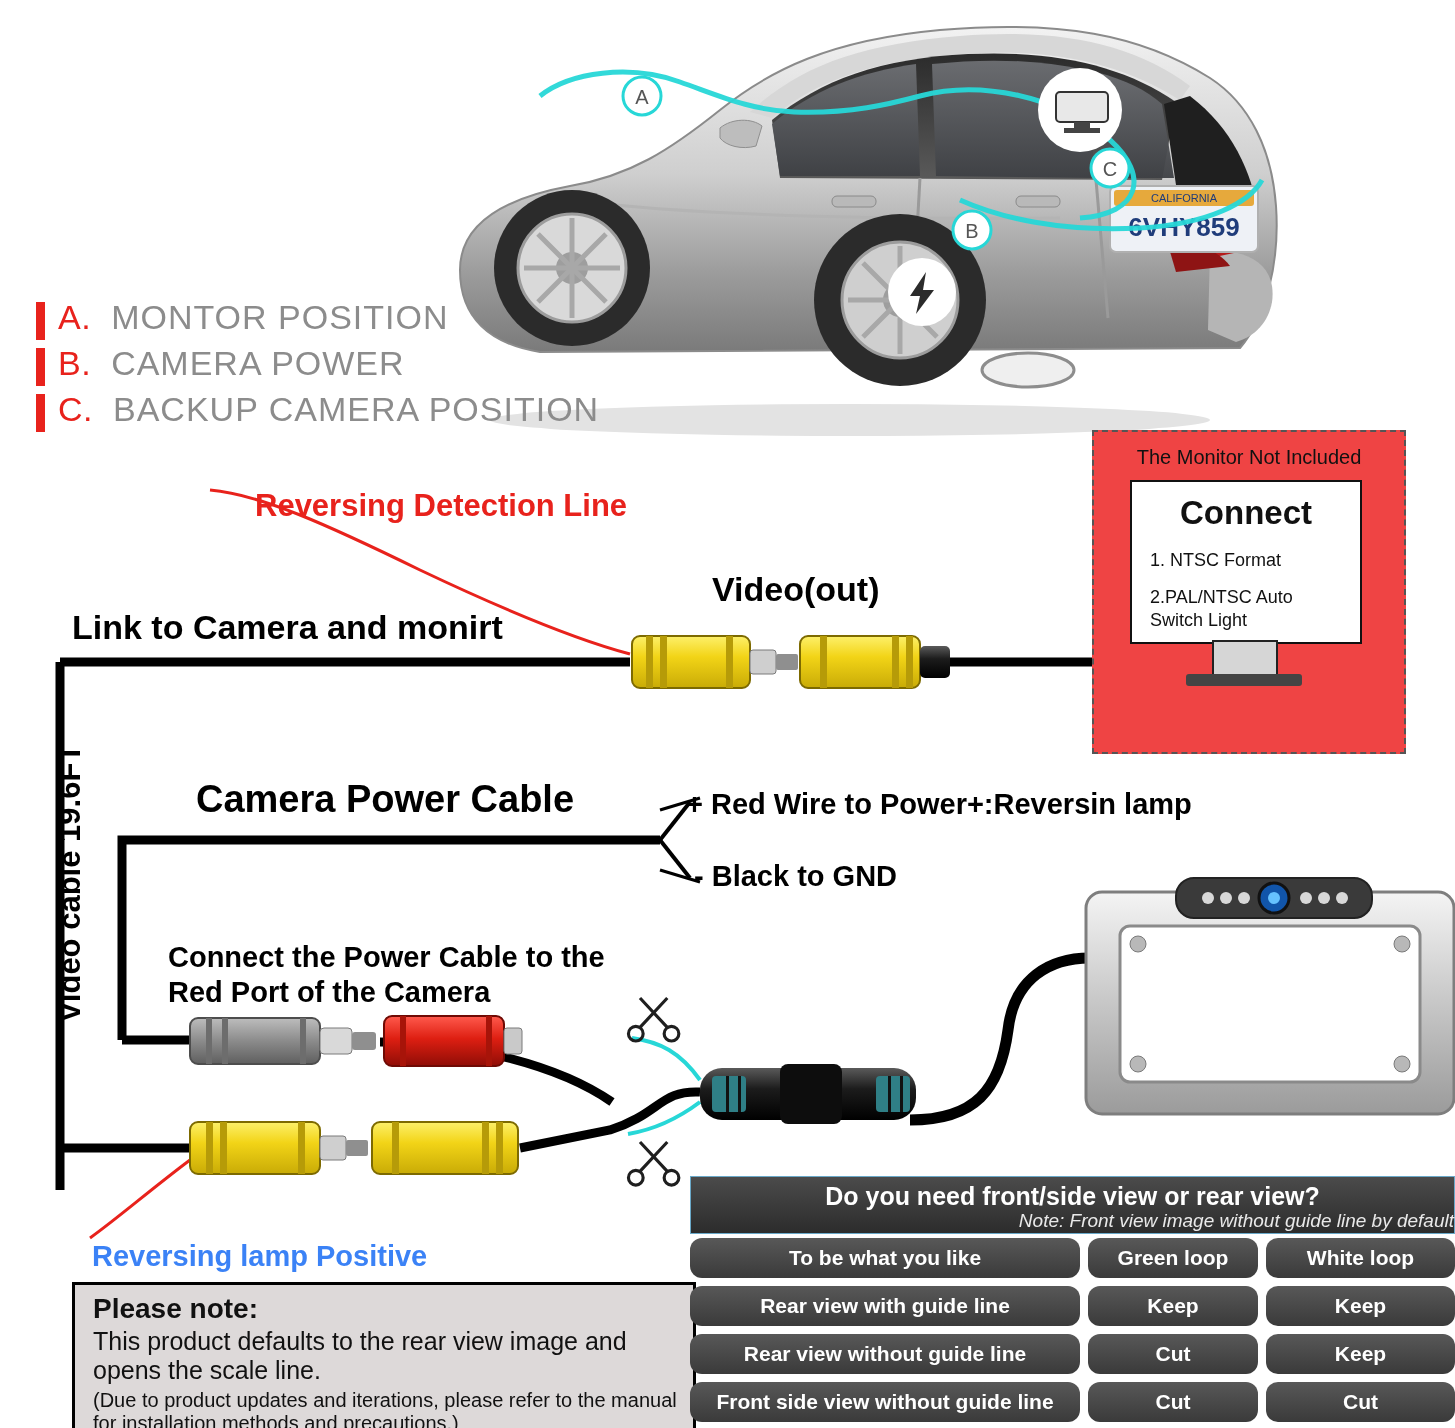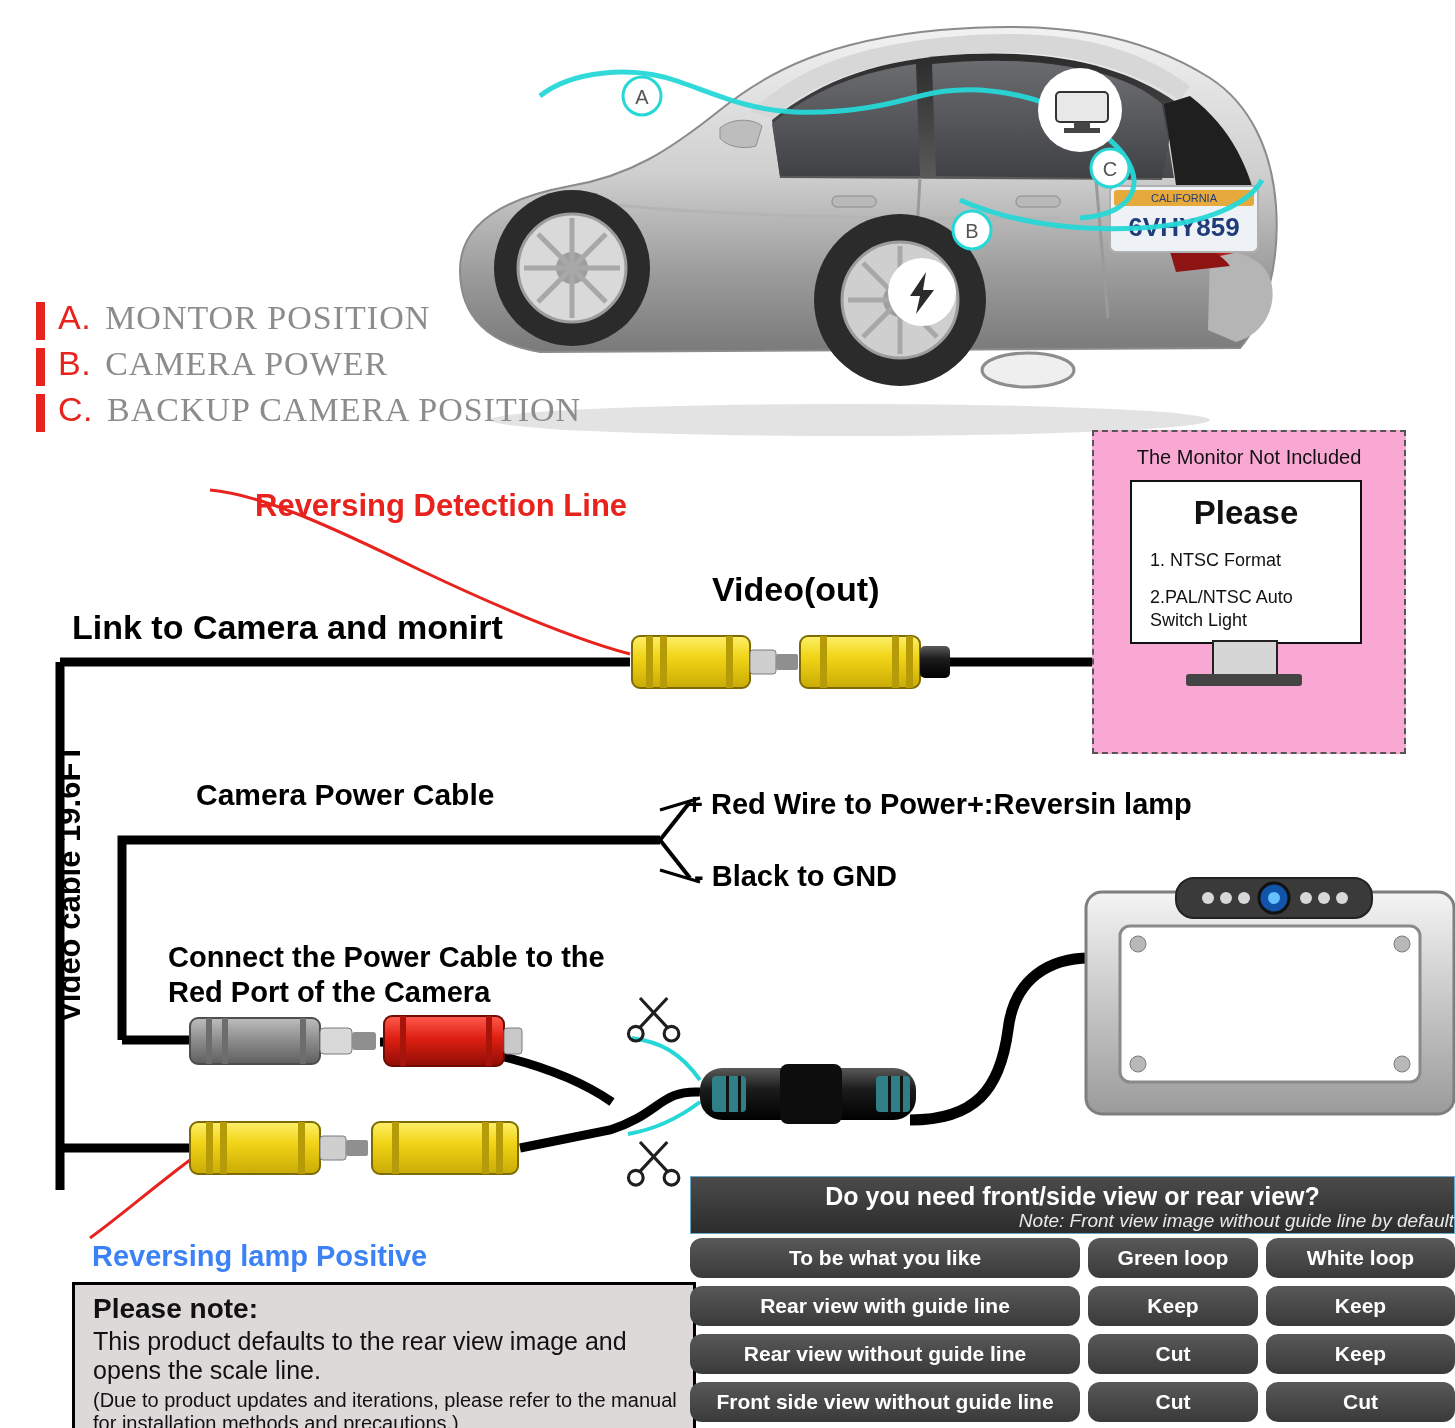--- a/index.html
+++ b/index.html
@@ -37,25 +37,24 @@
     background: #e8221c;
   }
   .legend-letter {
     margin-left: 22px;
     font-size: 34px;
     color: #e8221c;
     font-family: "Liberation Sans", sans-serif;
     letter-spacing: 0.5px;
   }
   .legend-text {
-    margin-left: 14px;
+    margin-left: 20px;
     font-size: 34px;
     color: #8c8c8c;
     letter-spacing: 1px;
-    font-family: Liberation Serif, serif;
   }
 
   
   #car-wrap {
     left: 420px;
     top: 0px;
     width: 860px;
     height: 440px;
   }
 
@@ -76,21 +75,21 @@
   #lbl-video-cable {
     left: -80px; top: 865px;
     width: 300px;
     text-align: center;
     font-size: 31px;
     transform: rotate(-90deg);
     font-weight: bold;
   }
   #lbl-camera-power-cable {
     left: 196px; top: 778px;
-    font-size: 30px;
+    font-size: 38px;
   }
   #lbl-red-wire {
     left: 686px; top: 788px;
     font-size: 29px;
   }
   #lbl-black-gnd {
     left: 694px; top: 860px;
     font-size: 29px;
   }
   #lbl-connect-power {
@@ -104,21 +103,21 @@
     font-size: 29px;
     font-weight: bold;
     color: #3b82f6;
   }
 
   
   #monitor-box {
     left: 1092px; top: 430px;
     width: 310px; height: 320px;
     border: 2px dashed #555;
-    background: #f9a8d4;
+    background: #ef4444;
   }
   #monitor-note {
     position: absolute;
     top: 14px; left: 0; width: 100%;
     text-align: center;
     font-size: 20px;
     color: #111;
   }
   #monitor-screen {
     position: absolute;
@@ -495,21 +494,21 @@
 <div class="abs lbl" id="lbl-video-cable">Video cable 19.6FT</div>
 <div class="abs lbl" id="lbl-camera-power-cable">Camera Power Cable</div>
 <div class="abs lbl" id="lbl-red-wire">+ Red Wire to Power+:Reversin lamp</div>
 <div class="abs lbl" id="lbl-black-gnd">- Black to GND</div>
 <div class="abs lbl" id="lbl-connect-power">Connect the Power Cable to the Red Port of the Camera</div>
 <div class="abs lbl" id="lbl-reversing-lamp">Reversing lamp Positive</div>
 
 <div class="abs" id="monitor-box">
   <div id="monitor-note">The Monitor Not Included</div>
   <div id="monitor-screen">
-    <div id="monitor-title">Please</div>
+    <div id="monitor-title">Connect</div>
     <div id="monitor-line1">1. NTSC Format</div>
     <div id="monitor-line2">2.PAL/NTSC Auto Switch Light</div>
   </div>
   <div id="monitor-stand"></div>
   <div id="monitor-base"></div>
 </div>
 
 <div class="abs" id="note-box">
   <div id="note-title">Please note:</div>
   <div id="note-main">This product defaults to the rear view image and opens the scale line.</div>

